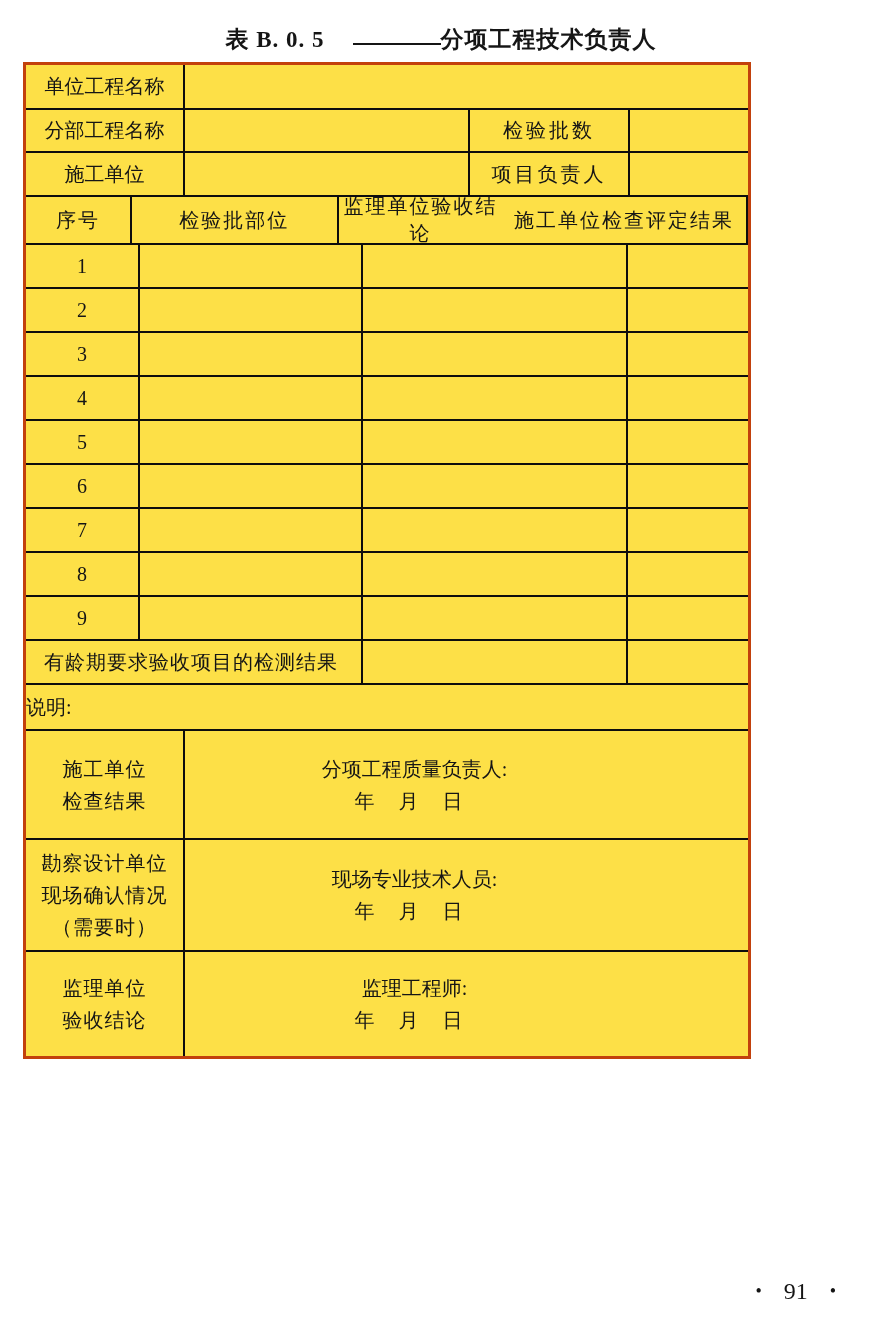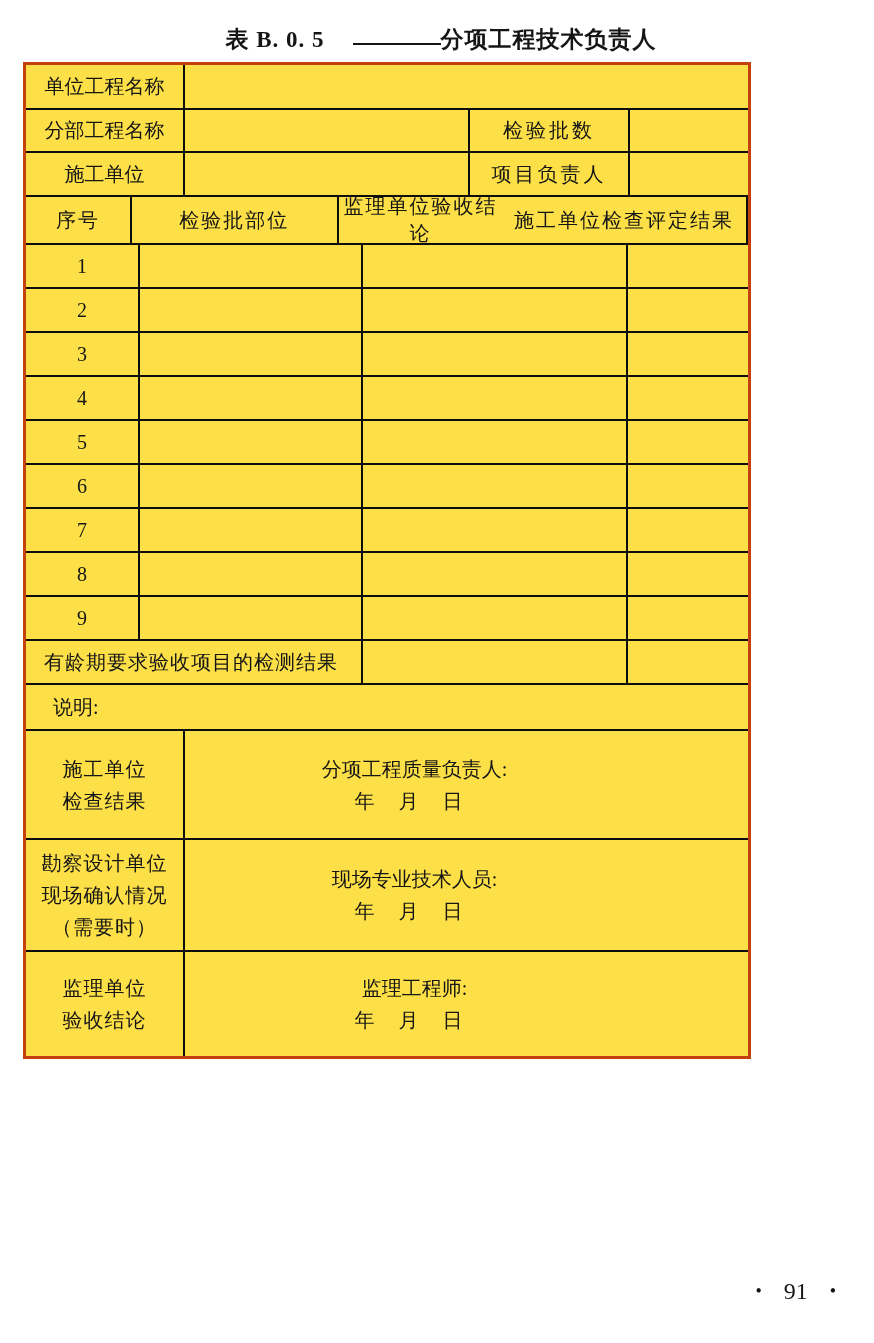--- a/index.html
+++ b/index.html
@@ -63,21 +63,21 @@
   .w159 { width: 159px; }
   .w285 { width: 285px; }
   .w160 { width: 160px; }
   .w114 { width: 114px; }
   .w223 { width: 223px; }
   .w265 { width: 265px; }
   .w337 { width: 337px; }
 
   .header-cell { letter-spacing: 2px; }
   .sp3 { letter-spacing: 3px; }
-  .pad-left { padding-left: 27px; }
+  .pad-left { padding-left: 0; }
   .age-label { letter-spacing: 1px; padding-left: 18px; }
 
   
   .sec1 { height: 109px; }
   .sec2 { height: 112px; }
   .sec3 { height: 106px; }
   .label-col {
     width: 159px;
     display: flex;
     flex-direction: column;

